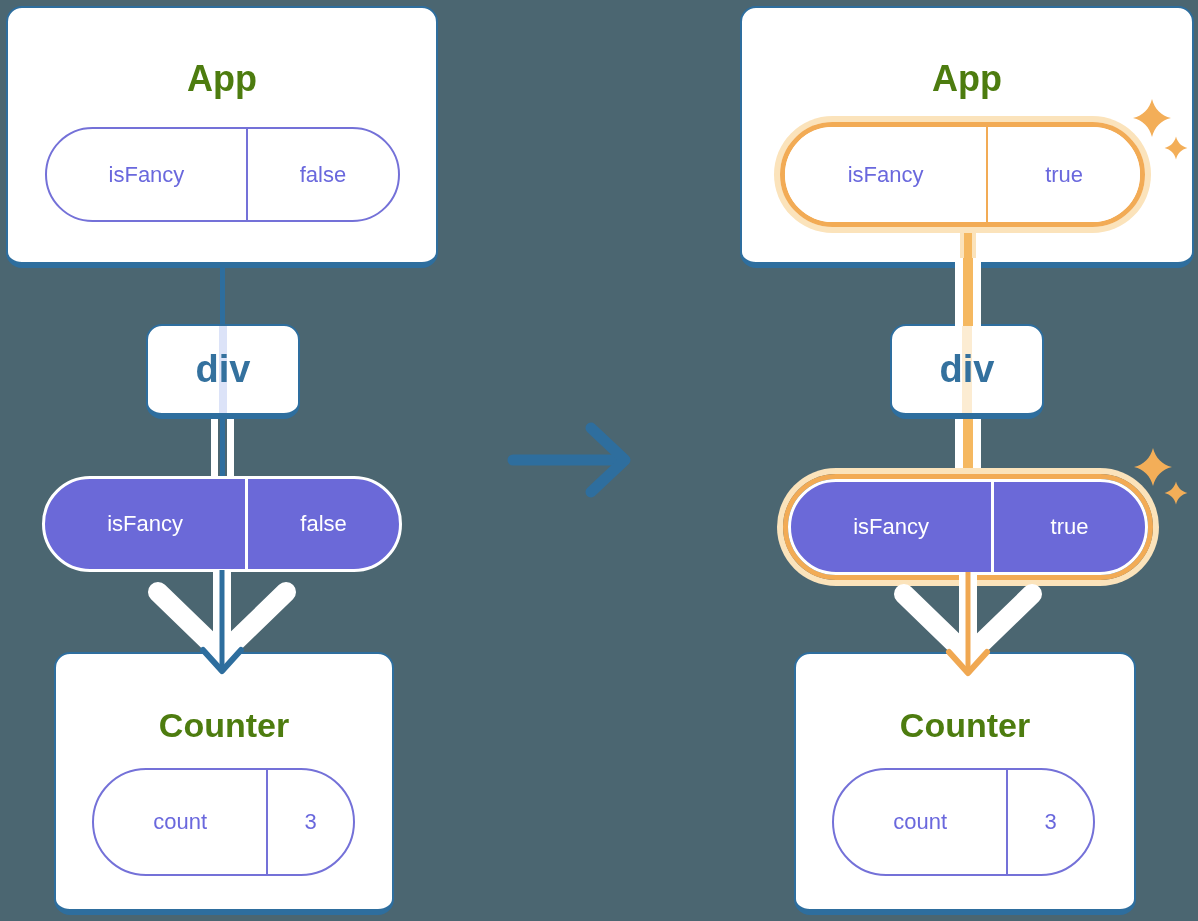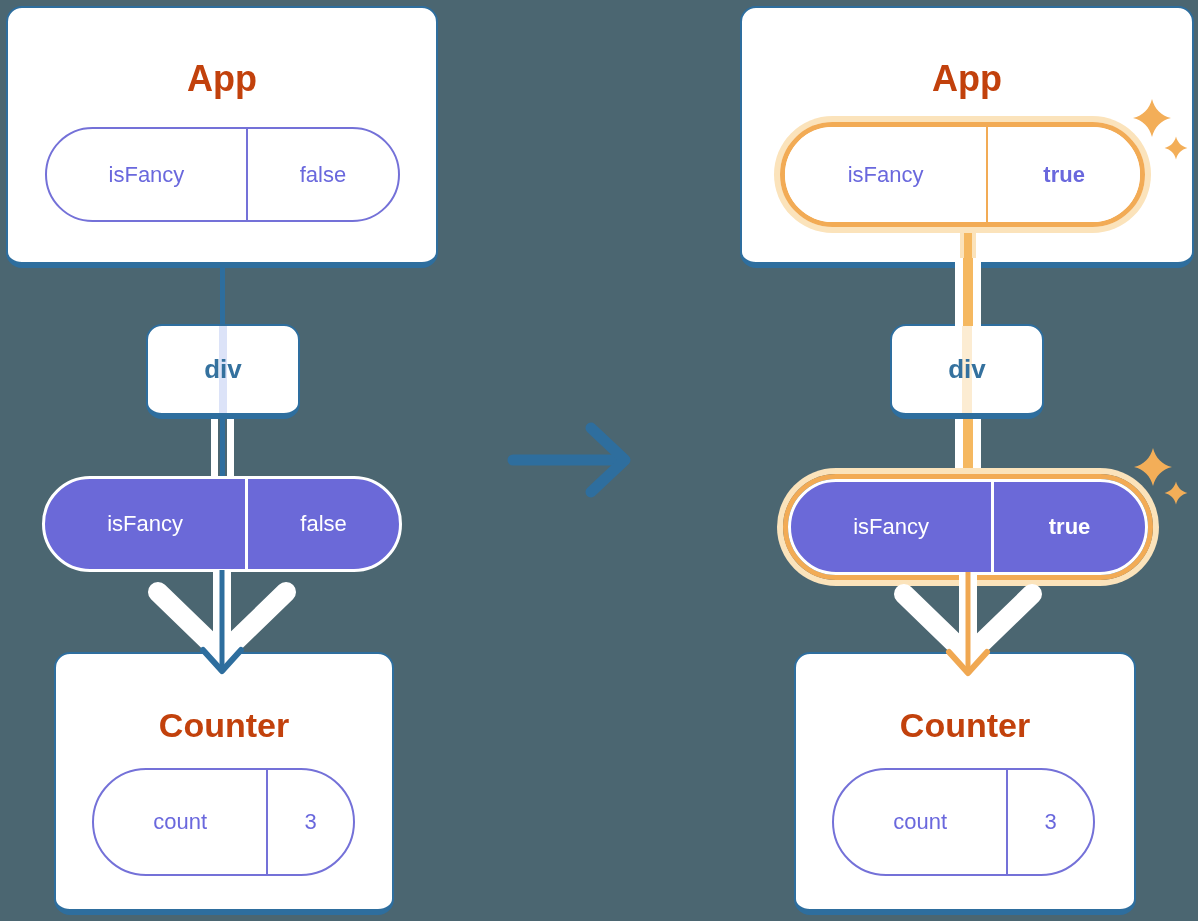--- a/index.html
+++ b/index.html
@@ -9,50 +9,50 @@
     font-family:"Liberation Sans", sans-serif;
   }
   
   .card{
     position:absolute;background:#fff;
     border:2px solid #2e6e9e;border-bottom-width:6px;
     border-radius:16px;box-sizing:border-box;z-index:2;
   }
   .card-title{
     position:absolute;left:0;right:0;text-align:center;
-    font-size:36px;font-weight:600;color:#c2410c;z-index:2;
+    font-size:36px;font-weight:600;color:#4d7c0f;z-index:2;
   }
   .small-title{font-size:34px;}
   
   .node-box{
     position:absolute;background:#fff;
     border:2px solid #2e6e9e;border-bottom-width:6px;
     border-radius:16px;box-sizing:border-box;z-index:2;
     display:flex;align-items:center;justify-content:center;
   }
-  .node-label{position:relative;z-index:2;font-size:26px;font-weight:600;color:#34719e;}
+  .node-label{position:relative;z-index:2;font-size:38px;font-weight:600;color:#34719e;}
   .node-stripe{position:absolute;top:0;bottom:0;z-index:1;}
   .stripe-lavender{left:calc(50% - 4px);width:8px;background:#dce3f8;}
   .stripe-paleorange{left:calc(50% - 5px);width:10px;background:#fcecd2;}
   
   .pill{
     position:absolute;display:flex;box-sizing:border-box;
     border-radius:999px;overflow:hidden;z-index:4;
   }
   .pill .cell{display:flex;align-items:center;justify-content:center;font-size:22px;}
   .pill-outline{background:#fff;border:2.5px solid #7471d8;color:#6a68dd;}
   .pill-outline .cell-name{width:57%;border-right:2px solid #7471d8;}
   .pill-outline .cell-value{width:43%;}
   .pill-solid{background:#6b69d8;border:3px solid #fff;color:#fff;}
   .pill-solid .cell-name{width:57%;border-right:3px solid #fff;}
   .pill-solid .cell-value{width:43%;}
   .pill-counter .cell-name{width:67%;}
   .pill-counter .cell-value{width:33%;}
   .pill-outline.orange-divider .cell-name{border-right:2px solid #f2ab55;}
-  .bold-val{font-weight:700;text-align:center;}
+  .bold-val{font-weight:400;text-align:center;}
   
   .highlight{
     position:absolute;z-index:4;box-sizing:content-box;
     border:5px solid #f2ab55;border-radius:999px;
     box-shadow:0 0 0 6px #fbe3bb;
   }
   .highlight > .pill{position:relative;left:0;top:0;}
   
   .seg{position:absolute;z-index:1;}
   .seg-blue-line{width:5px;background:#2e6e9e;}

